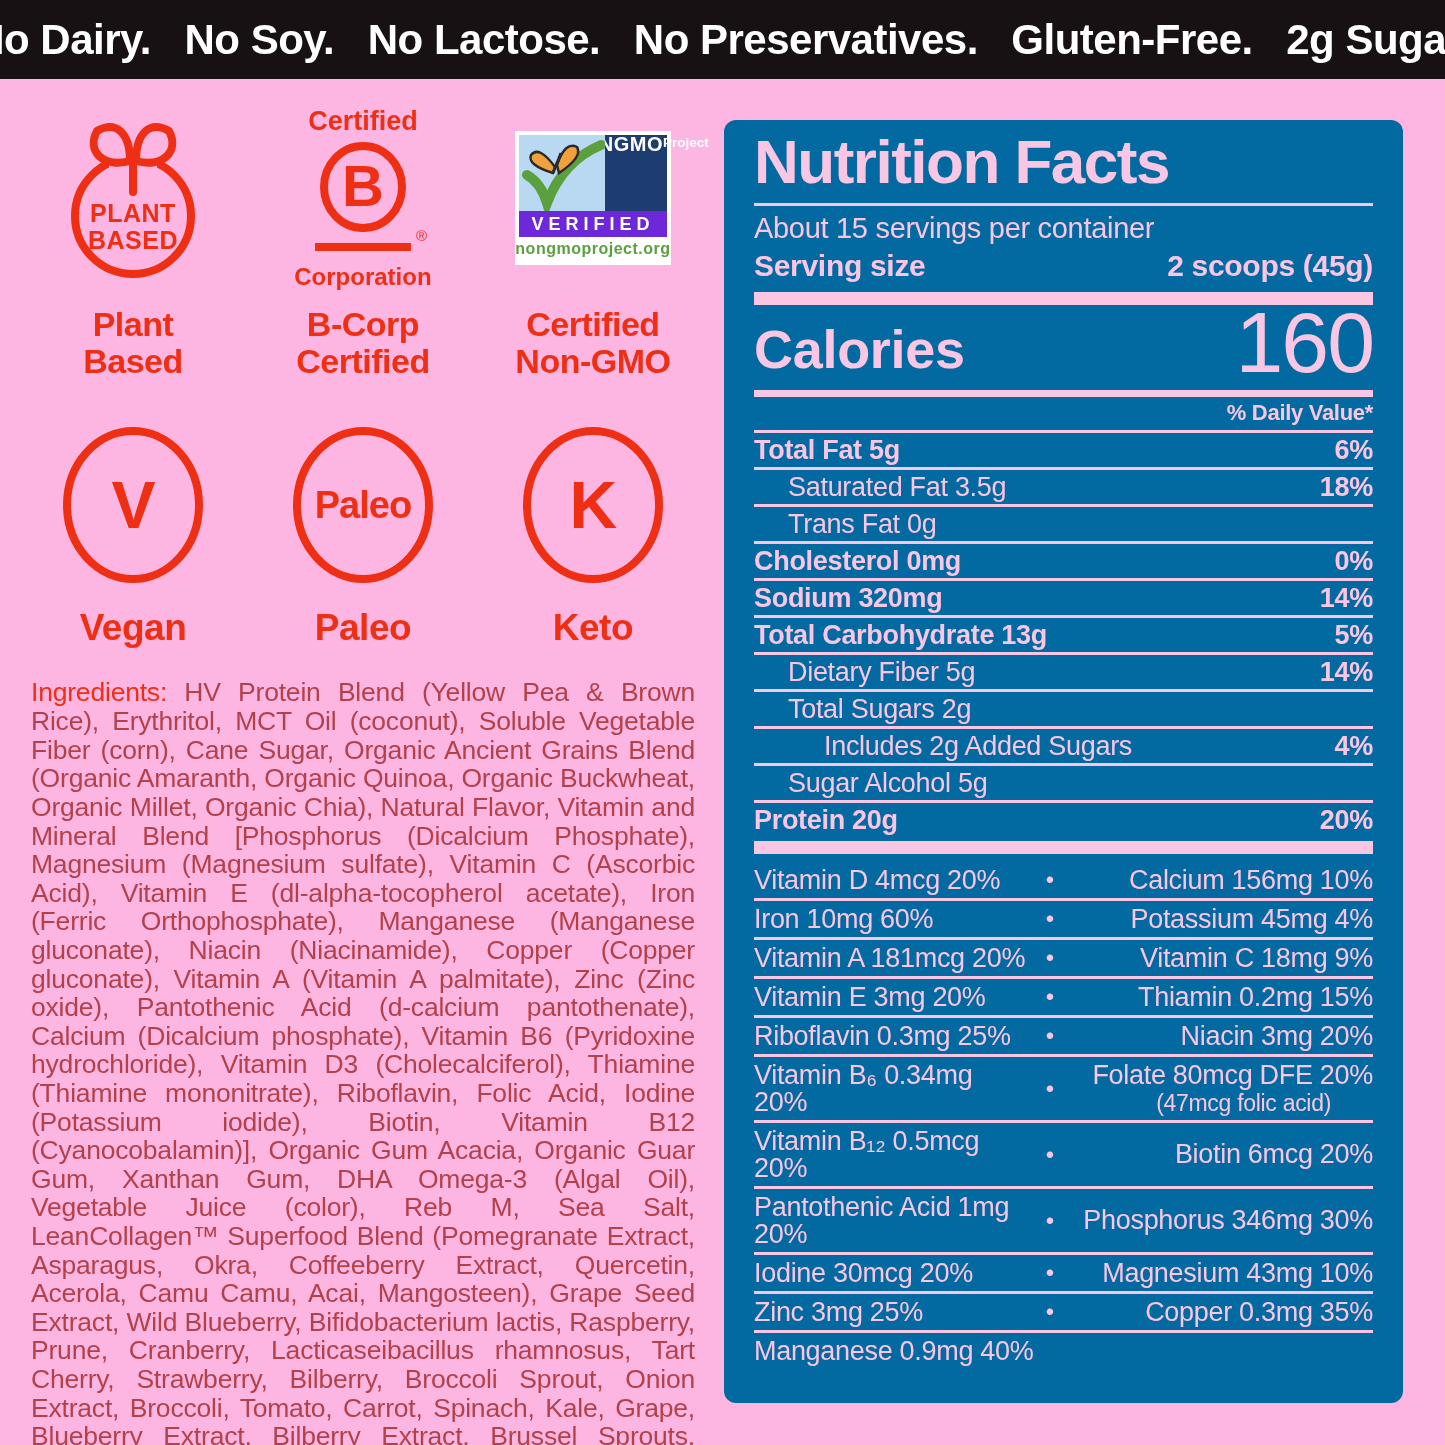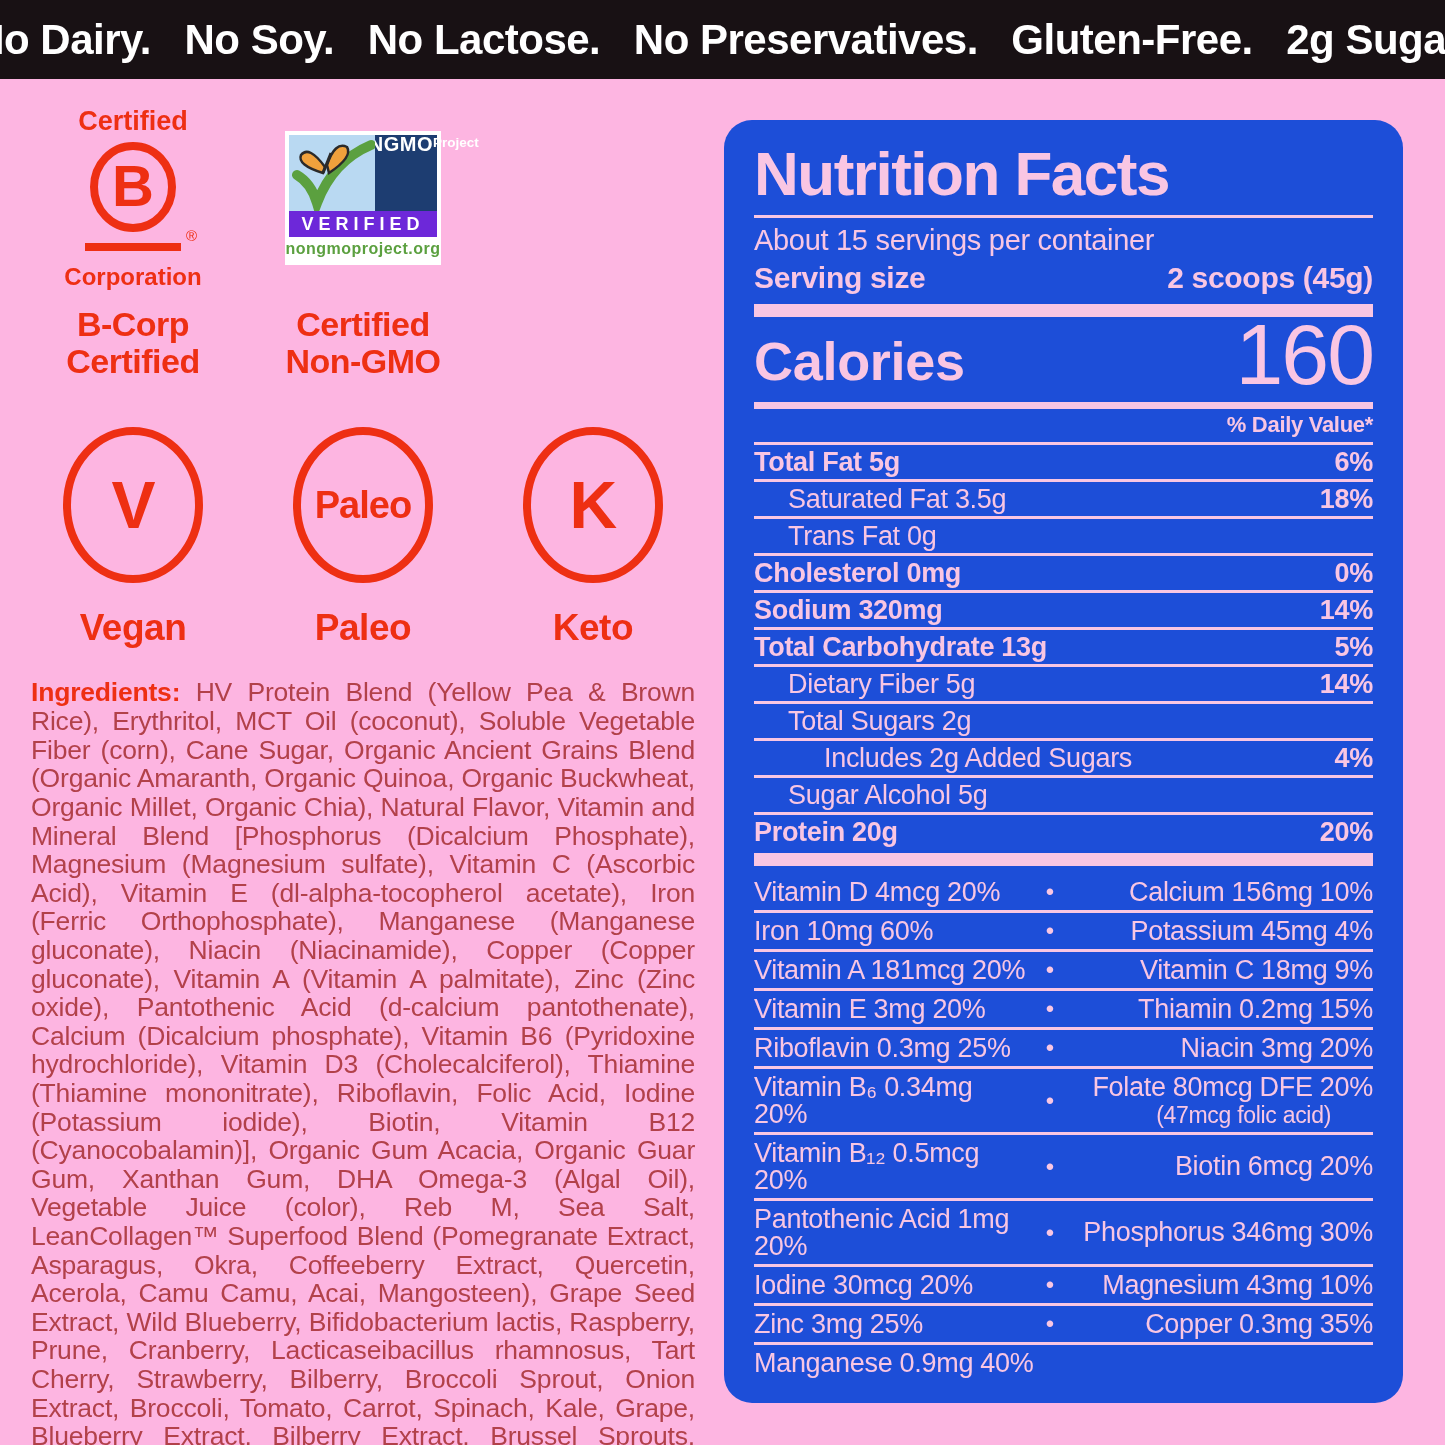--- a/index.html
+++ b/index.html
@@ -73,26 +73,26 @@
     color:#ee2f13; font-weight:bold; font-size:66px; letter-spacing:-1px;
   }
   .oval-text.word { font-size:38px; }
 
   
   .ingredients {
     width:664px; margin:30px auto 0;
     font-size:26.5px; line-height:1.08; text-align:justify;
     color:#b2414a; letter-spacing:-0.2px;
   }
-  .ing-label { color:#ee2f13; font-weight:bold; }
+  .ing-label { color:#ee2f13; font-weight:normal; }
 
   
   .panel {
     position:absolute; left:724px; top:120px; width:679px; height:1283px;
-    background:#1d4ed8; border-radius:28px; padding:22px 30px 16px;
+    background:#0369a1; border-radius:12px; padding:10px 30px 16px;
     color:#f9c6e3; letter-spacing:-0.3px; overflow:hidden;
   }
   .nf-title { font-size:62px; font-weight:800; letter-spacing:-1.5px; line-height:1.02; }
   .rule  { height:3px; background:#f9c6e3; margin:10px 0 6px; }
   .nf-servings { font-size:29px; font-weight:500; }
   .nf-serving-row { display:flex; justify-content:space-between; font-size:30px; font-weight:bold; margin-top:4px; }
   .bar { height:13px; background:#f9c6e3; margin:9px 0 8px; }
   .nf-amount { font-size:28px; font-weight:bold; }
   .nf-cal-row { display:flex; justify-content:space-between; align-items:flex-end; margin-top:-4px;gap:34px; }
   .nf-cal { font-size:54px; font-weight:800; line-height:1; }
@@ -128,20 +128,37 @@
 <body>
 
 <div class="banner">
   <span>No Dairy.   No Soy.   No Lactose.   No Preservatives.   Gluten-Free.   2g Sugar.</span>
 </div>
 
 <div class="left-col">
 
   <div class="badge-row">
 
+    <div class="badge">
+      <div class="badge-art">
+        <div class="seal-wrap">
+          <svg width="134" height="168" viewBox="0 0 134 168">
+            <circle cx="67" cy="102" r="58" fill="none" stroke="#ee2f13" stroke-width="8"></circle>
+            <rect x="43" y="38" width="48" height="16" fill="#fdb5e1"></rect>
+            <path d="M67 78 V50" stroke="#ee2f13" stroke-width="8" stroke-linecap="round" fill="none"></path>
+            <path d="M64 47 C38 54 20 38 31 17 C50 6 64 19 64 47 Z" fill="none" stroke="#ee2f13" stroke-width="8" stroke-linejoin="round"></path>
+            <path d="M70 47 C96 54 114 38 103 17 C84 6 70 19 70 47 Z" fill="none" stroke="#ee2f13" stroke-width="8" stroke-linejoin="round"></path>
+          </svg>
+          <div class="seal-text">PLANT
+BASED</div>
+        </div>
+      </div>
+      <div class="badge-label">Plant
+Based</div>
+    </div>
 
     <div class="badge">
       <div class="badge-art">
         <div class="bcorp">
           <div class="bcorp-top">Certified</div>
           <div class="bcircle">
             <svg width="88" height="92" viewBox="0 0 88 92">
               <ellipse cx="44" cy="46" rx="39" ry="41" fill="none" stroke="#ee2f13" stroke-width="8"></ellipse>
             </svg>
             <div class="bletter">B</div>

